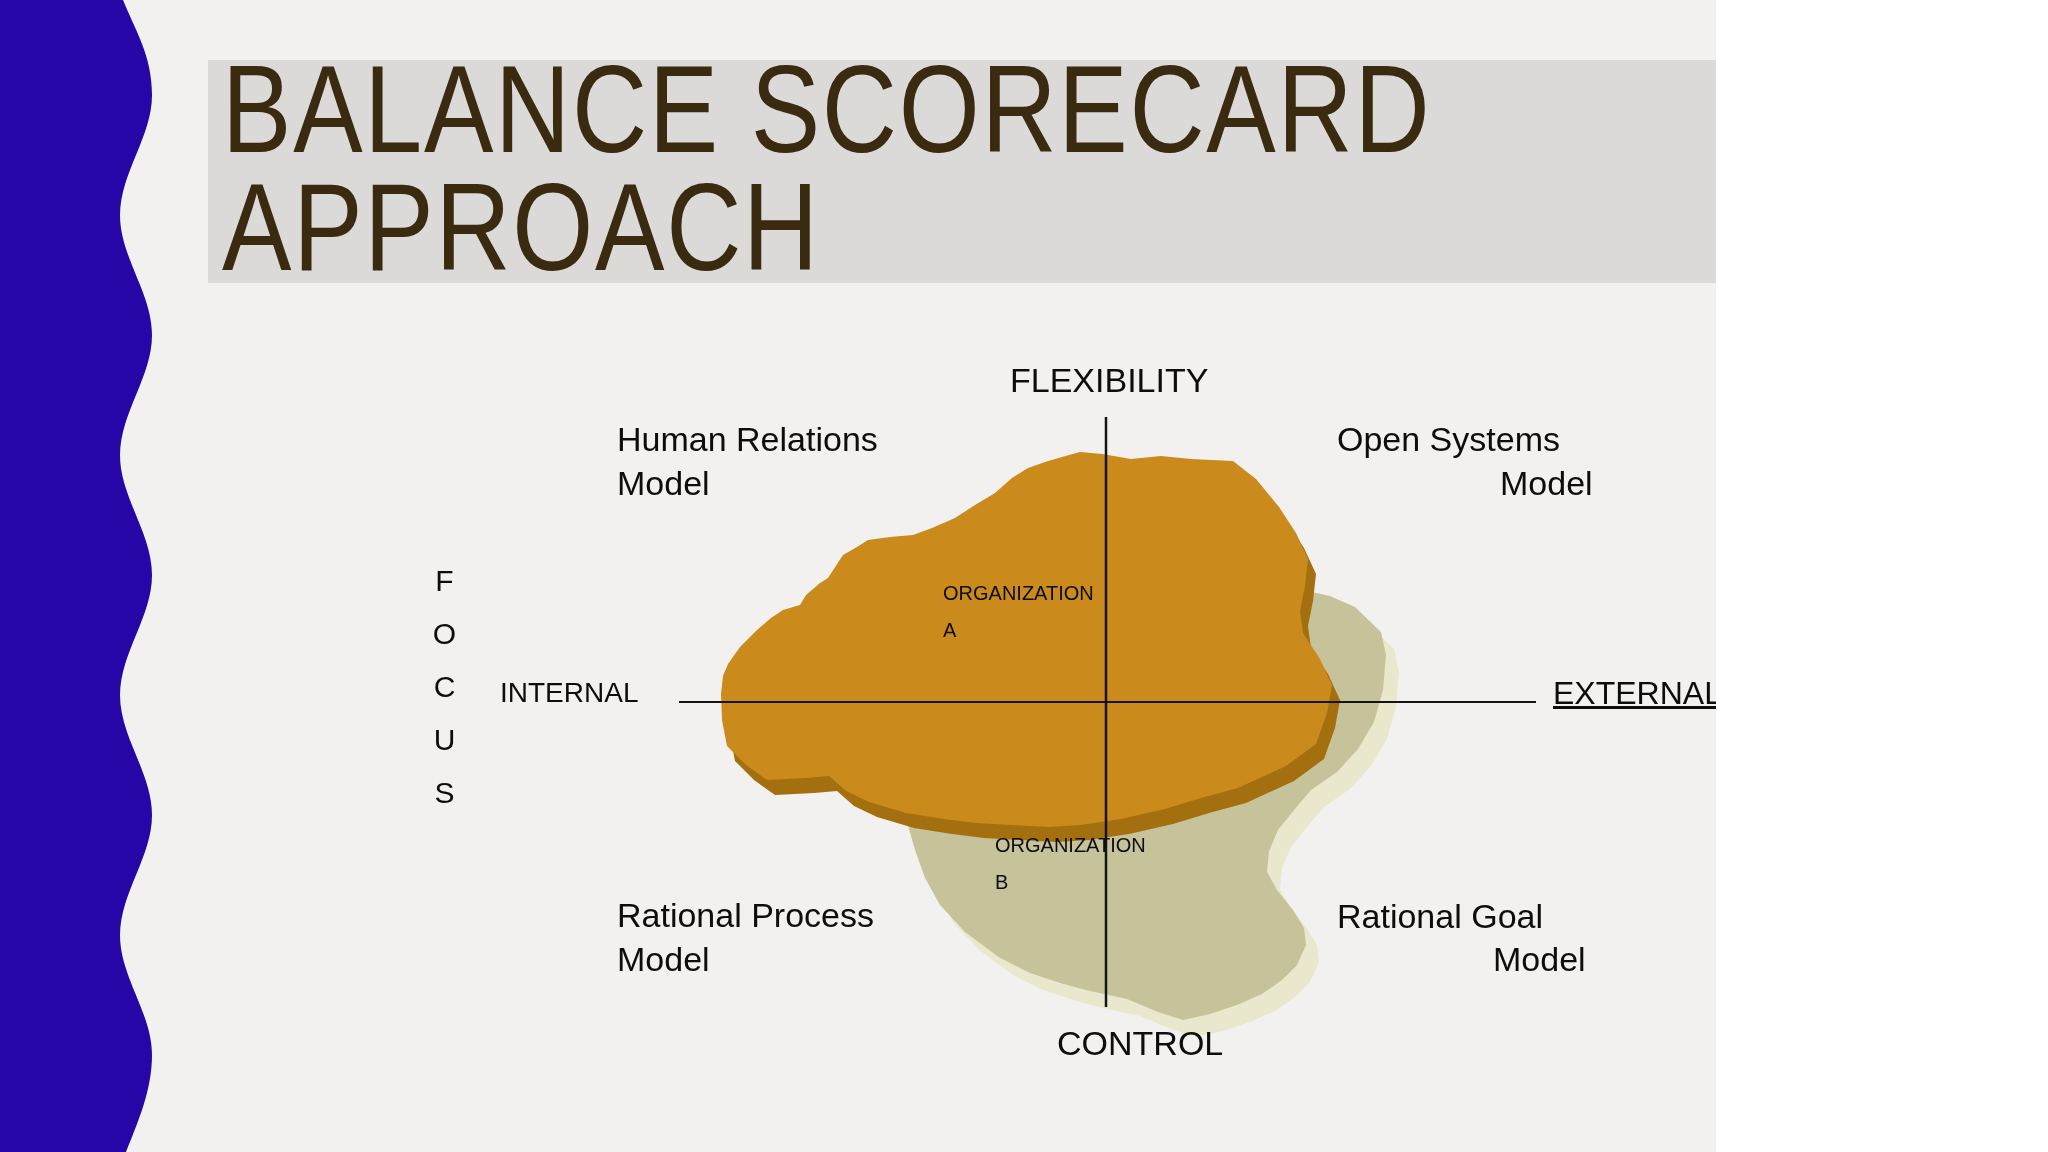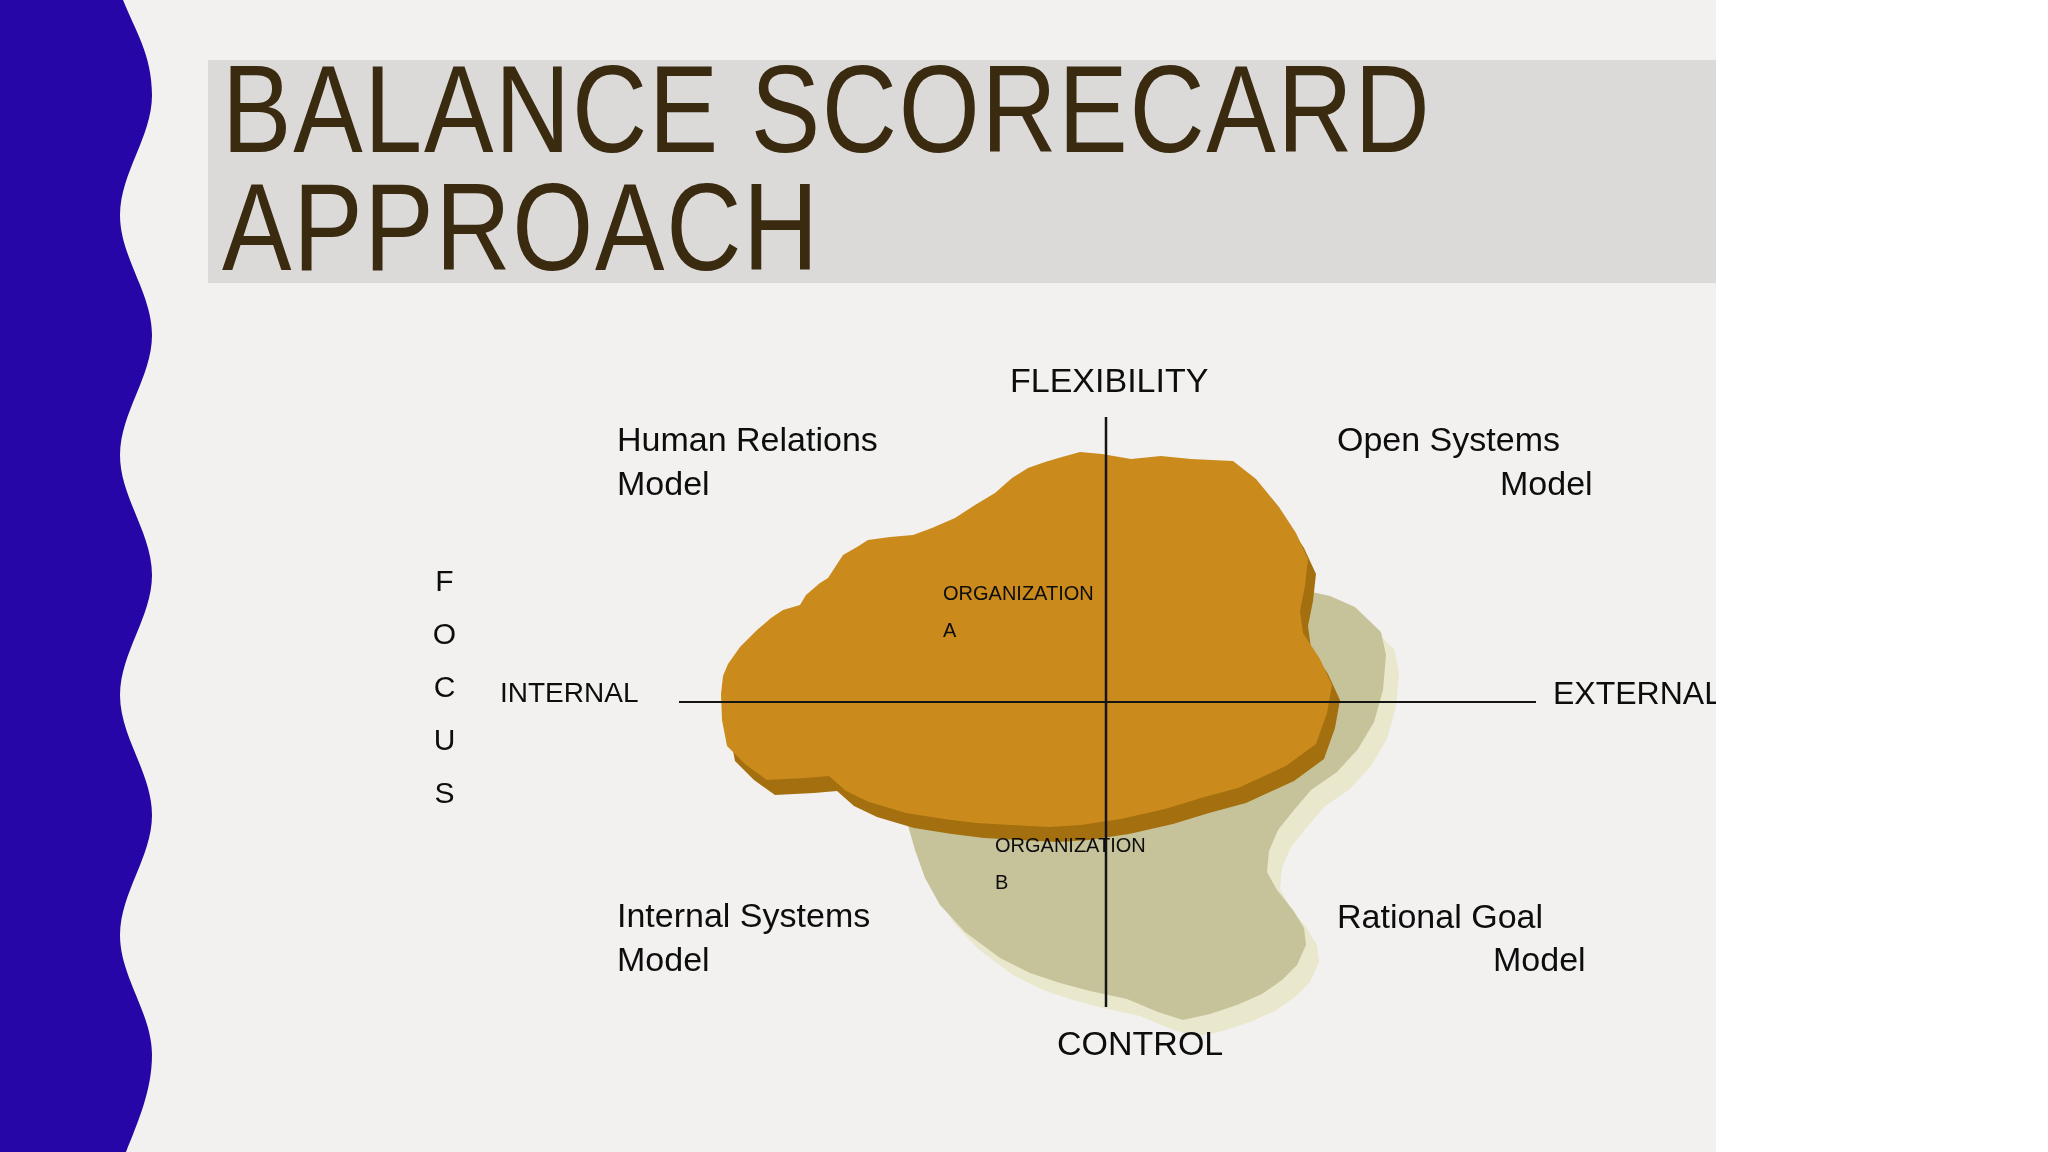--- a/index.html
+++ b/index.html
@@ -39,21 +39,21 @@
     position: absolute;
     font-size: 34px;
     line-height: 34px;
     white-space: pre;
   }
   .lbl.two-line { line-height: 44px; }
   .lbl-structure { left: 966px; top: 290px; font-size: 41px; line-height: 41px; }
   .lbl-flexibility { left: 1010px; top: 363px; }
   .lbl-control { left: 1037px; top: 1026px; margin-left: 20px; }
   .lbl-internal { left: 500px; top: 677px; font-size: 28px; line-height: 32px; }
-  .lbl-external { left: 1553px; top: 677px; font-size: 32px; line-height: 32px; }
+  .lbl-external { left: 1553px; top: 677px; font-size: 32px; line-height: 32px; text-decoration: underline; }
   .lbl-focus {
     left: 427px; top: 564px;
     font-size: 30px;
     writing-mode: vertical-rl;
     text-orientation: upright;
     letter-spacing: 20px;
     line-height: 34px;
   }
   .lbl-quad-tl { left: 617px; top: 417px; }
   .lbl-quad-bl { left: 617px; top: 893px; }
@@ -141,21 +141,21 @@
   <div class="lbl lbl-control">CONTROL</div>
   <div class="lbl lbl-internal">INTERNAL</div>
   <div class="lbl lbl-external">EXTERNAL</div>
   <div class="lbl lbl-focus">FOCUS</div>
 
   <div class="lbl two-line lbl-quad-tl"><span>Human Relations</span><br><span>Model</span></div>
 
   <div class="lbl lbl-open-1">Open Systems</div>
   <div class="lbl lbl-open-2">Model</div>
 
-  <div class="lbl two-line lbl-quad-bl"><span>Internal Systems</span><br><span>Model</span></div>
+  <div class="lbl two-line lbl-quad-bl"><span>Rational Process</span><br><span>Model</span></div>
 
   <div class="lbl lbl-rational-1">Rational Goal</div>
   <div class="lbl lbl-rational-2">Model</div>
 
   <div class="lbl lbl-org lbl-org-a"><span>ORGANIZATION</span><br><span>A</span></div>
 
   <div class="lbl lbl-org lbl-org-b"><span>ORGANIZATION</span><br><span>B</span></div>
 
 </div>
 

